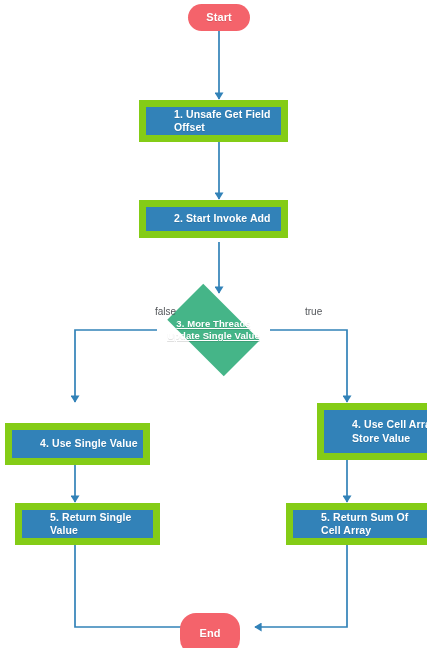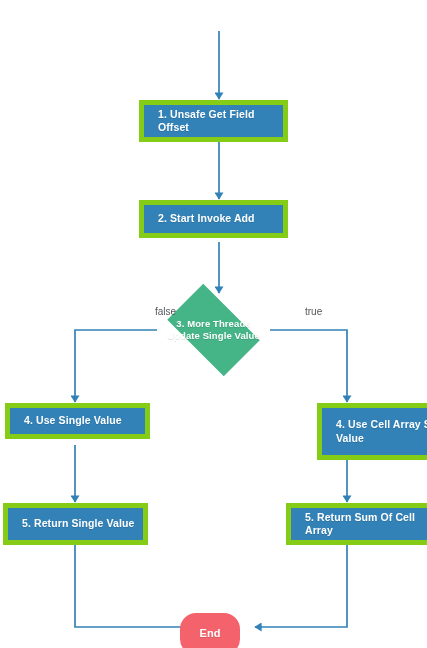--- a/index.html
+++ b/index.html
@@ -33,22 +33,22 @@
     align-items: center;
     justify-content: flex-start;
     color: #ffffff;
     font-weight: bold;
     font-size: 10.5px;
     letter-spacing: 0.1px;
     line-height: 1.25;
   }
   .node.process {
     background: #3282b8;
-    border: 5px solid #84cc16;
-    padding-left: 14px;
+    border: 7px solid #84cc16;
+    padding-left: 28px;
     text-shadow: 0 1px 0 rgba(0,0,0,0.12);
   }
   .node.terminator {
     background: #f4636b;
     border-radius: 16px;
     justify-content: center;
     font-size: 11px;
     text-shadow: 0 1px 0 rgba(0,0,0,0.12);
   }
   .node.decision {
@@ -119,51 +119,54 @@
       <line x1="75" y1="445" x2="75" y2="502" marker-end="url(#arrow-down)"></line>
 
       <line x1="347" y1="445" x2="347" y2="502" marker-end="url(#arrow-down)"></line>
 
       <path d="M75,545 L75,627 L193,627" marker-end="url(#arrow-right)"></path>
 
       <path d="M347,545 L347,627 L255,627" marker-end="url(#arrow-left)"></path>
     </g>
   </svg>
 
+  <div class="node terminator" style="left:188px; top:4px; width:62px; height:27px;">
+    <span>Start</span>
+  </div>
 
   <div class="node process" style="left:139px; top:100px; width:149px; height:42px;">
     <span>1. Unsafe Get Field Offset</span>
   </div>
 
   <div class="node process" style="left:139px; top:200px; width:149px; height:38px;">
     <span>2. Start Invoke Add</span>
   </div>
 
-  <div class="node decision" style="left:157px; top:294px; width:113px; height:72px;">
+  <div class="node decision" style="left:157px; top:294px; width:113px; height:72px;text-decoration:underline;">
     <span class="decision-shape"></span>
     <span class="decision-label">3. More Threads Update Single Value</span>
   </div>
 
   <div class="edge-label" style="left:131px; top:306px;">
     <span>false</span>
   </div>
 
   <div class="edge-label" style="left:281px; top:306px;text-align:right;">
     <span>true</span>
   </div>
 
-  <div class="node process" style="left:5px; top:403px; width:145px; height:36px;">
+  <div class="node process" style="left:5px; top:423px; width:145px; height:42px;">
     <span>4. Use Single Value</span>
   </div>
 
   <div class="node process" style="left:273px; top:403px; width:149px; height:57px;margin-left:44px;">
     <span>4. Use Cell Array Store Value</span>
   </div>
 
-  <div class="node process" style="left:3px; top:503px; width:145px; height:42px;text-align:right;">
+  <div class="node process" style="left:15px; top:503px; width:145px; height:42px;">
     <span>5. Return Single Value</span>
   </div>
 
   <div class="node process" style="left:273px; top:503px; width:149px; height:42px;margin-left:13px;">
     <span>5. Return Sum Of Cell Array</span>
   </div>
 
   <div class="node terminator" style="left:180px; top:613px; width:60px; height:42px;text-align:center;">
     <span>End</span>
   </div>

